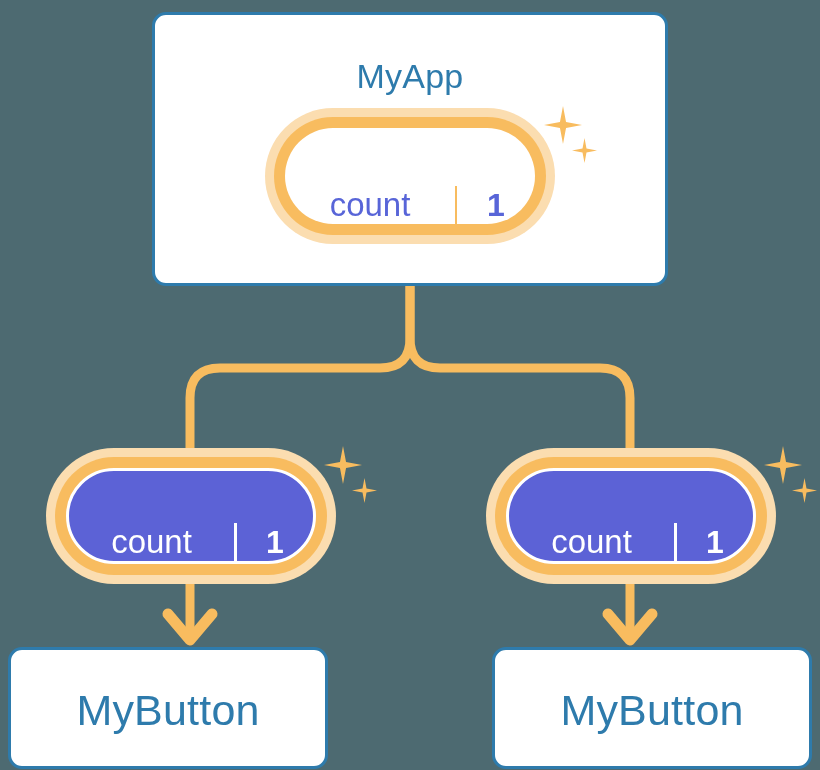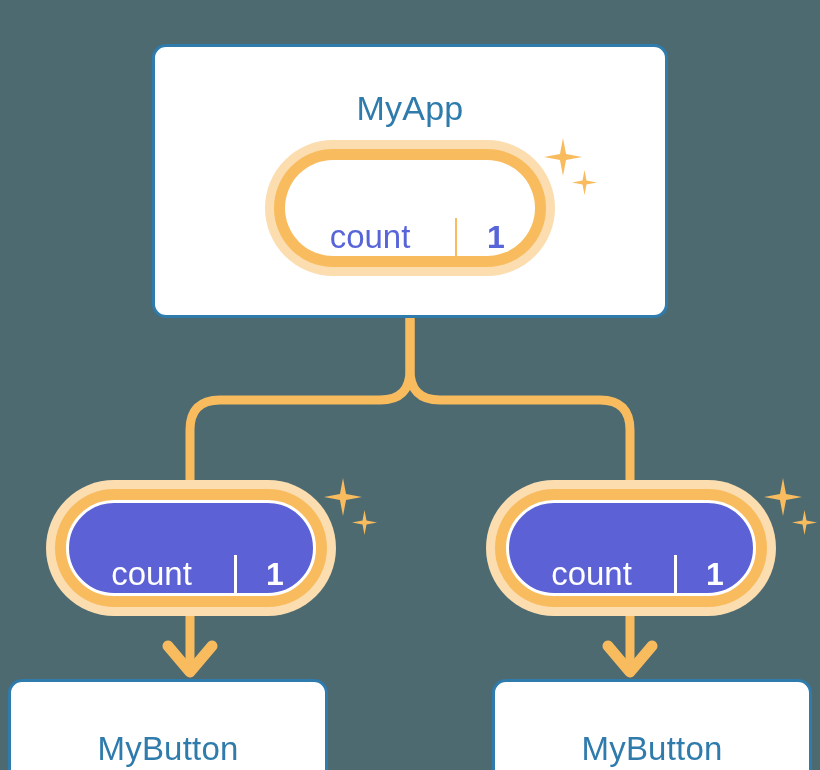--- a/index.html
+++ b/index.html
@@ -11,21 +11,20 @@
     width: 820px;
     height: 770px;
     background: #4d6a71;
     font-family: "Liberation Sans", sans-serif;
     overflow: hidden;
   }
   #stage {
     position: relative;
     width: 820px;
     height: 570px;
-    margin-top: 32px;
   }
 
   
   #connectors {
     position: absolute;
     left: 0;
     top: 0;
     width: 820px;
     height: 770px;
     pointer-events: none;
@@ -61,22 +60,22 @@
   #card-myapp .card-title {
     top: 42px;
     font-size: 34px;
   }
 
   
   .leaf-card {
     height: 122px;
   }
   .leaf-card .card-title {
-    top: 48px;
-    font-size: 33px;
+    top: 36px;
+    font-size: 43px;
   }
   #card-mybutton-left {
     left: 8px;
     top: 647px;
     width: 320px;
   }
   #card-mybutton-right {
     left: 492px;
     top: 647px;
     width: 320px;

